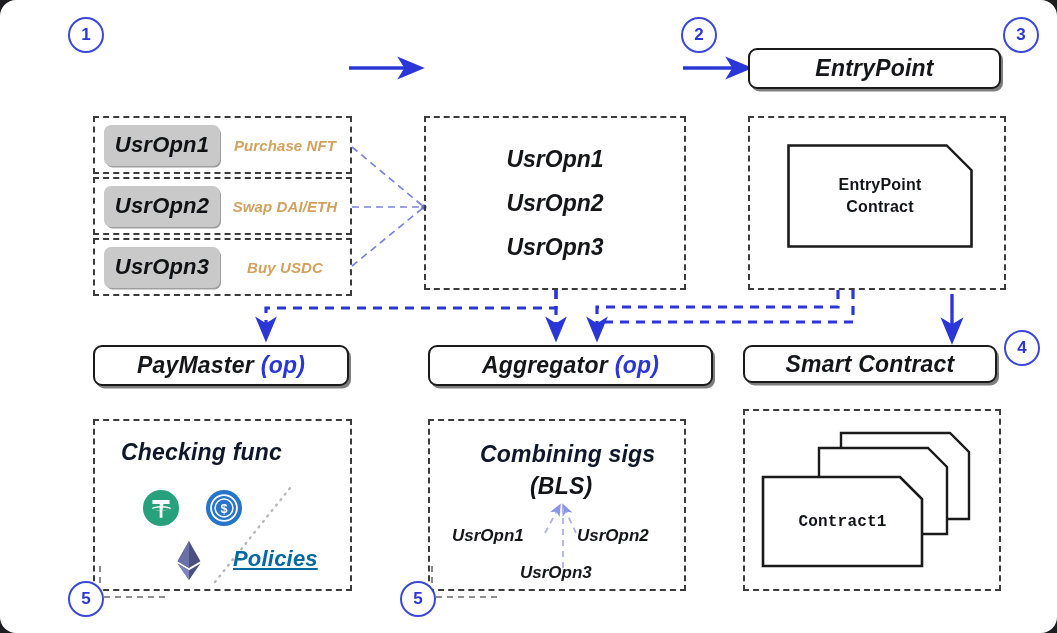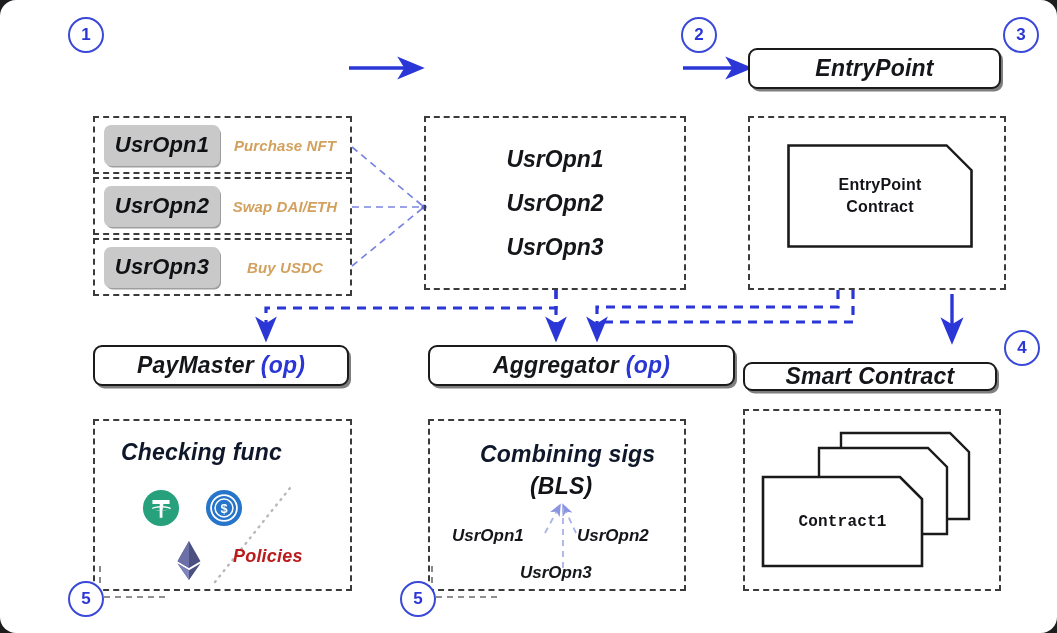--- a/index.html
+++ b/index.html
@@ -63,22 +63,22 @@
   
   .panel-title{
     position:absolute;font-style:italic;font-weight:700;font-size:23px;color:#0f172a;
     letter-spacing:0.2px;white-space:nowrap;
   }
   .panel-sub{
     position:absolute;font-style:italic;font-weight:700;font-size:23px;color:#121317;
     letter-spacing:0.2px;white-space:nowrap;
   }
   .policies-label{
-    position:absolute;font-style:italic;font-weight:600;font-size:18px;color:#b91c1c;
-    letter-spacing:0.2px;white-space:nowrap;
+    position:absolute;font-style:italic;font-weight:600;font-size:22px;color:#0369a1;
+    letter-spacing:0.2px;white-space:nowrap;text-decoration:underline;
   }
   .agg-op{
     position:absolute;font-style:italic;font-weight:600;font-size:17px;color:#15161a;
     white-space:nowrap;
   }
 
   
   .stepbadge{
     position:absolute;width:32px;height:32px;border-radius:50%;
     border:2px solid #3a49d8;color:#2b36d6;background:#fff;
@@ -208,26 +208,26 @@
         <div>Contract</div>
       </div>
     </div>
   </div>
 
   <div class="abs titlebox" style="left:93px;top:345px;width:256px;height:41px;">
     <span>PayMaster</span>
     <span class="op">(op)</span>
   </div>
 
-  <div class="abs titlebox" style="left:428px;top:345px;width:307px;height:41px;">
+  <div class="abs titlebox" style="left:428px;top:345px;width:285px;height:41px;">
     <span>Aggregator</span>
     <span class="op">(op)</span>
   </div>
 
-  <div class="abs titlebox" style="left:743px;top:345px;width:254px;height:29px;margin-top:17px;">
+  <div class="abs titlebox" style="left:743px;top:345px;width:254px;height:38px;">
     <span>Smart Contract</span>
   </div>
 
   <div class="abs dashpanel" style="left:93px;top:419px;width:259px;height:172px;">
 
     <div class="panel-title" style="left:26px;top:18px;">Checking func</div>
 
     <div class="tokenicon" style="left:47px;top:68px;width:38px;height:38px;">
       <svg width="38" height="38" viewBox="0 0 40 40">
         <circle cx="20" cy="20" r="19" fill="#26a17b"></circle>

